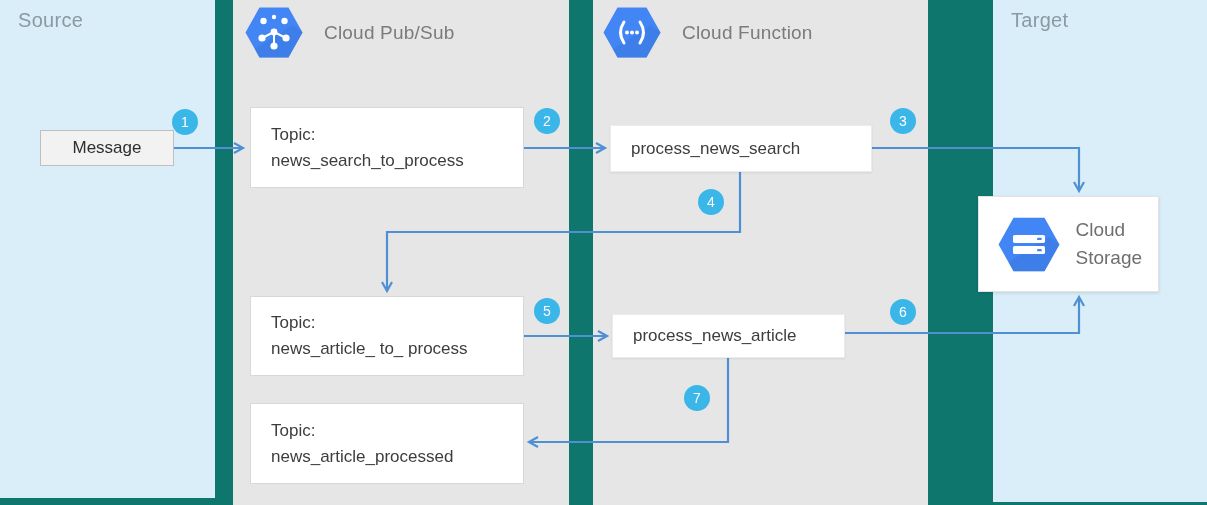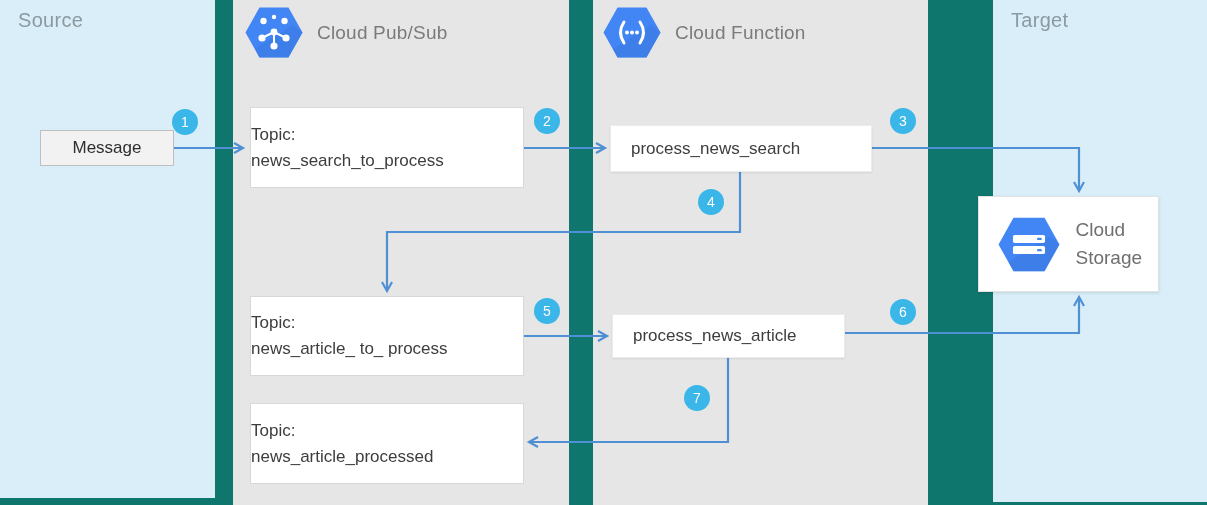--- a/index.html
+++ b/index.html
@@ -6,28 +6,28 @@
   .canvas{
     position:relative;width:1207px;height:505px;background:#0f766e;overflow:hidden;
     font-family:"Liberation Sans", sans-serif;
   }
   .panel{position:absolute;top:0;}
   .panel.blue{background:#d9eef8;}
   .panel.gray{background:#e6e6e6;}
   .lane-label{
     position:absolute;top:9px;left:18px;font-size:20px;color:#8b99a1;letter-spacing:0.3px;
   }
-  .lane-header{position:absolute;display:flex;align-items:center;gap:14px;}
+  .lane-header{position:absolute;display:flex;align-items:center;gap:21px;}
   .lane-title{font-size:19px;color:#7b7b7b;letter-spacing:0.2px;}
   .hex-icon{display:block;}
   .node{
     position:absolute;background:#fff;color:#3d3d3d;font-size:17px;
     display:flex;flex-direction:column;justify-content:center;box-sizing:border-box;
   }
-  .topic-box{border:1px solid #d8d8d8;padding-left:0;line-height:26px;width:274px;}
+  .topic-box{border:1px solid #d8d8d8;padding-left:20px;line-height:26px;width:274px;}
   .func-box{border:1px solid #ececec;padding-left:20px;box-shadow:0 1px 2px rgba(0,0,0,0.08);}
   .message-box{
     background:#f2f2f2;border:1px solid #bfbfbf;align-items:center;
     left:40px;top:130px;width:134px;height:36px;color:#2e2e2e;
   }
   .storage-box{
     left:978px;top:196px;width:181px;height:96px;border:1px solid #e3e3e3;
     box-shadow:0 1px 3px rgba(0,0,0,0.12);flex-direction:row;align-items:center;
     gap:16px;padding-left:14px;
   }

